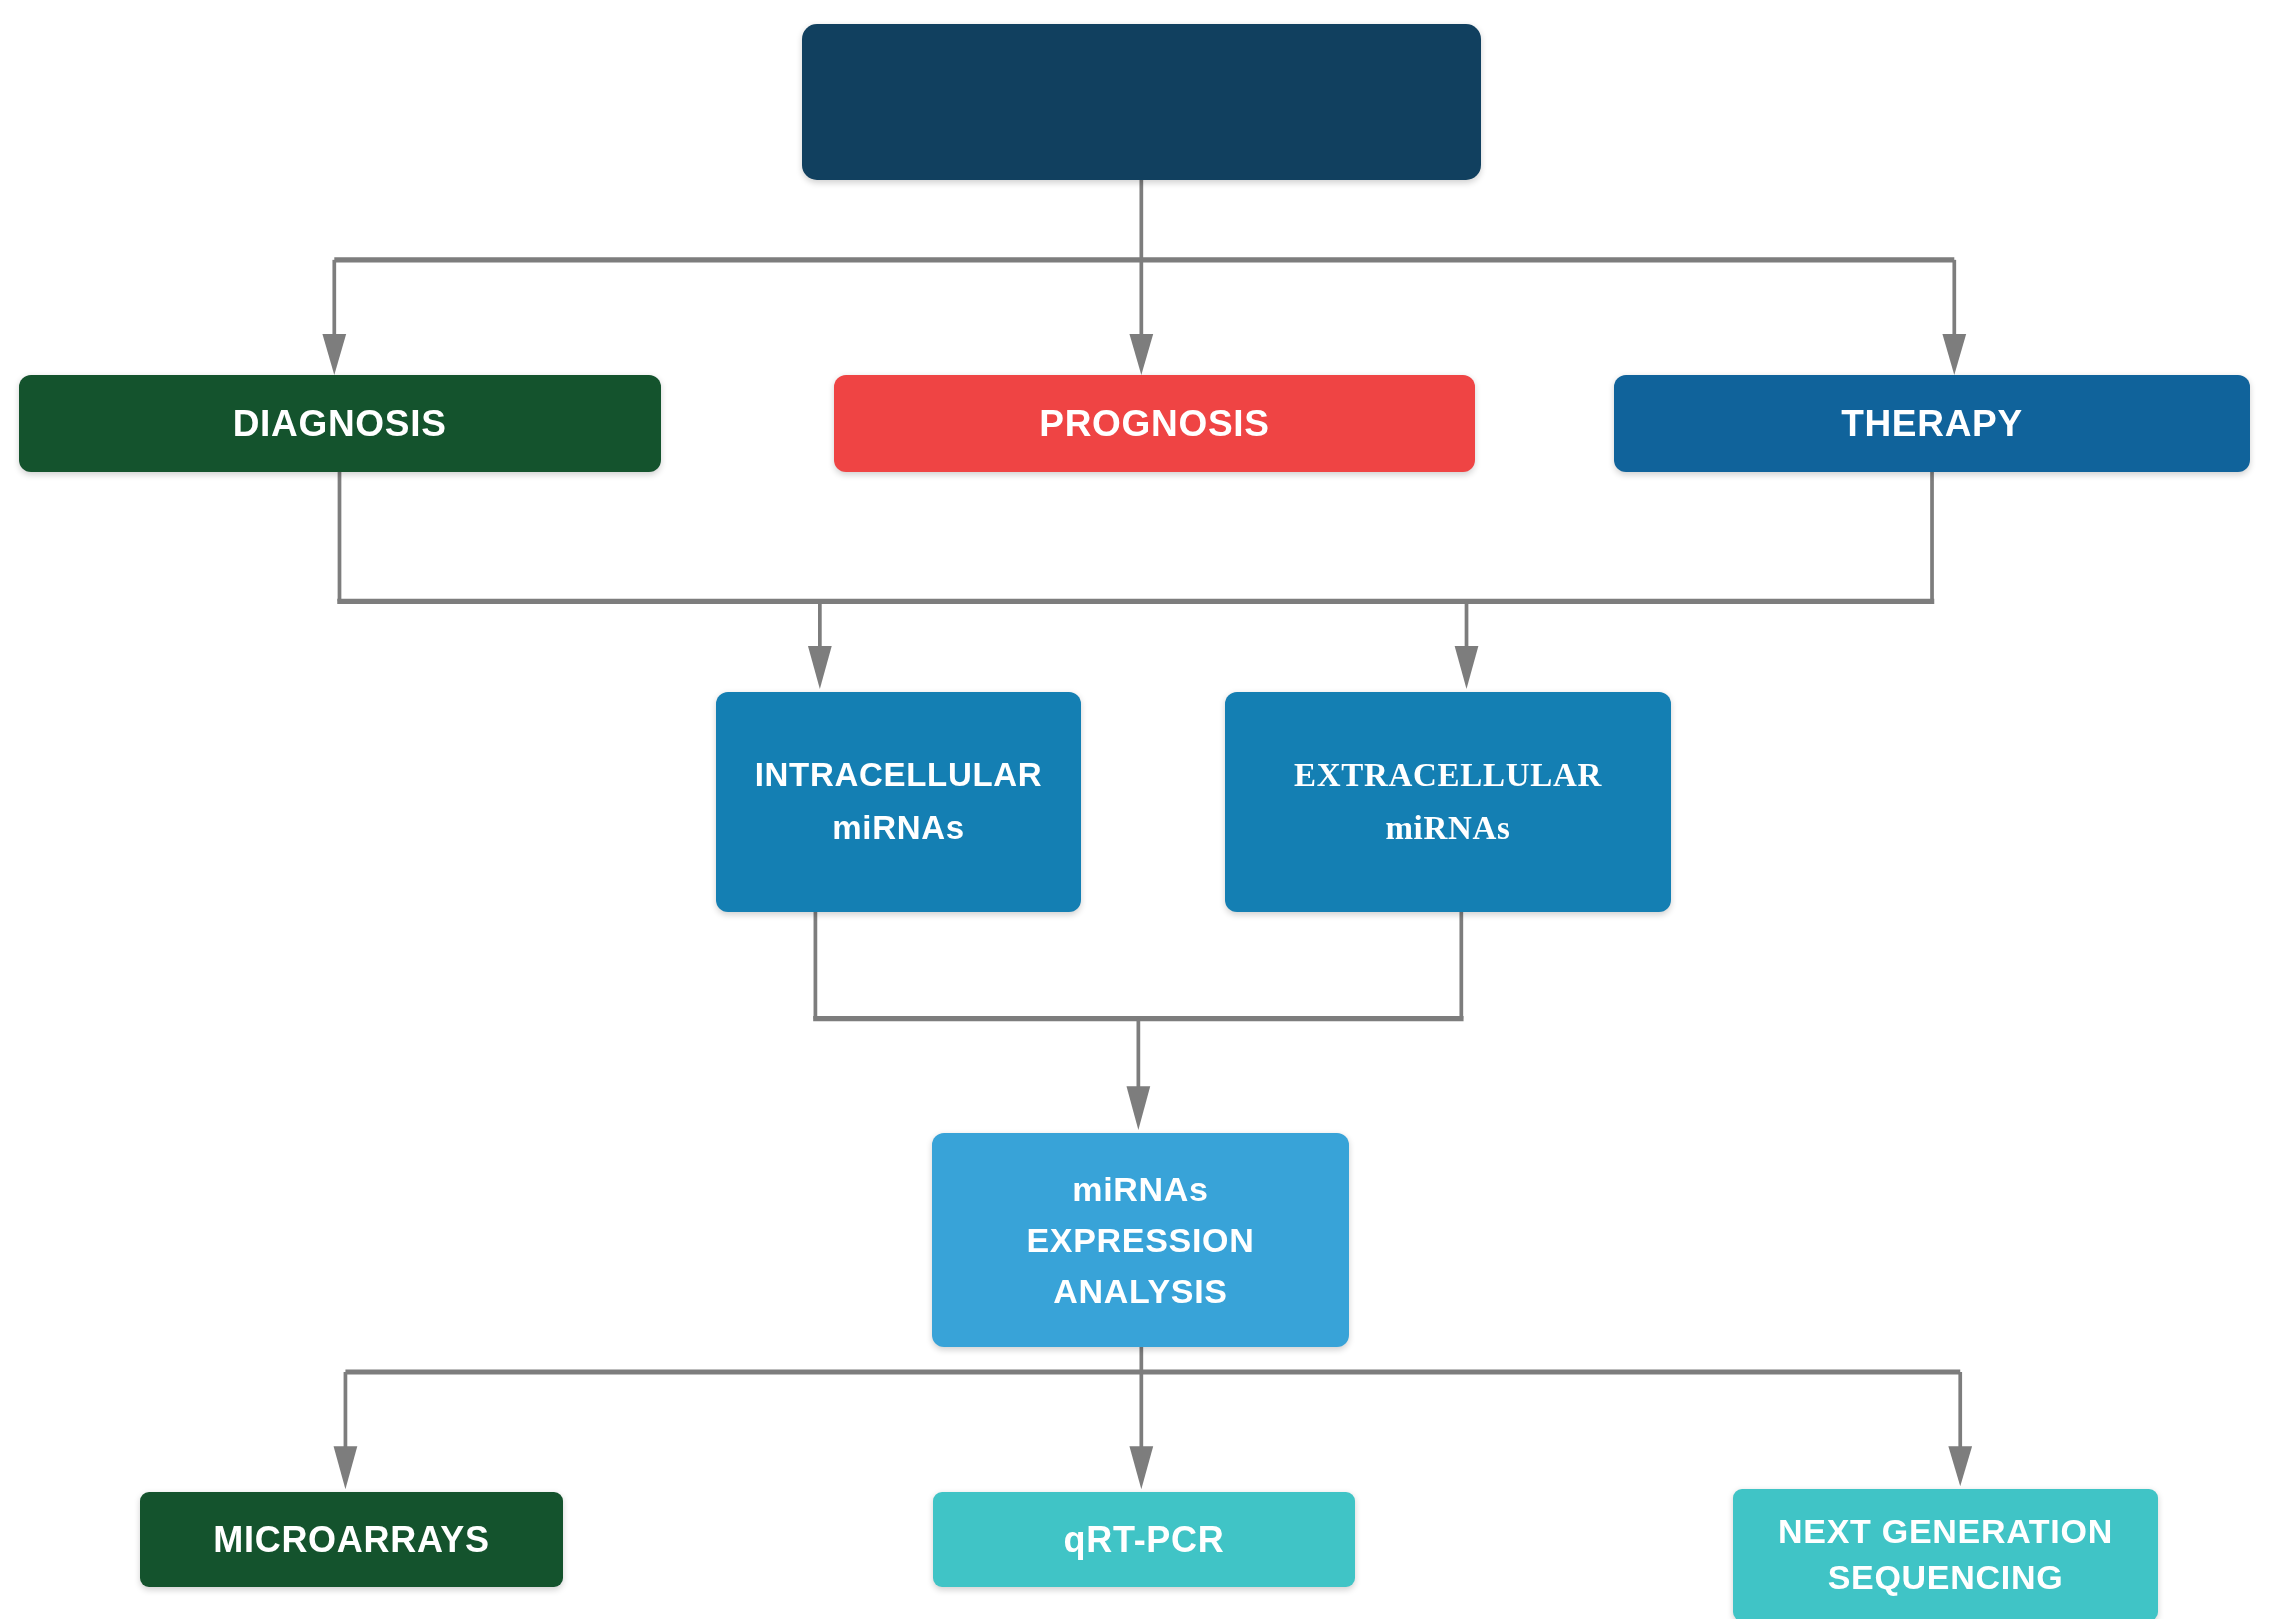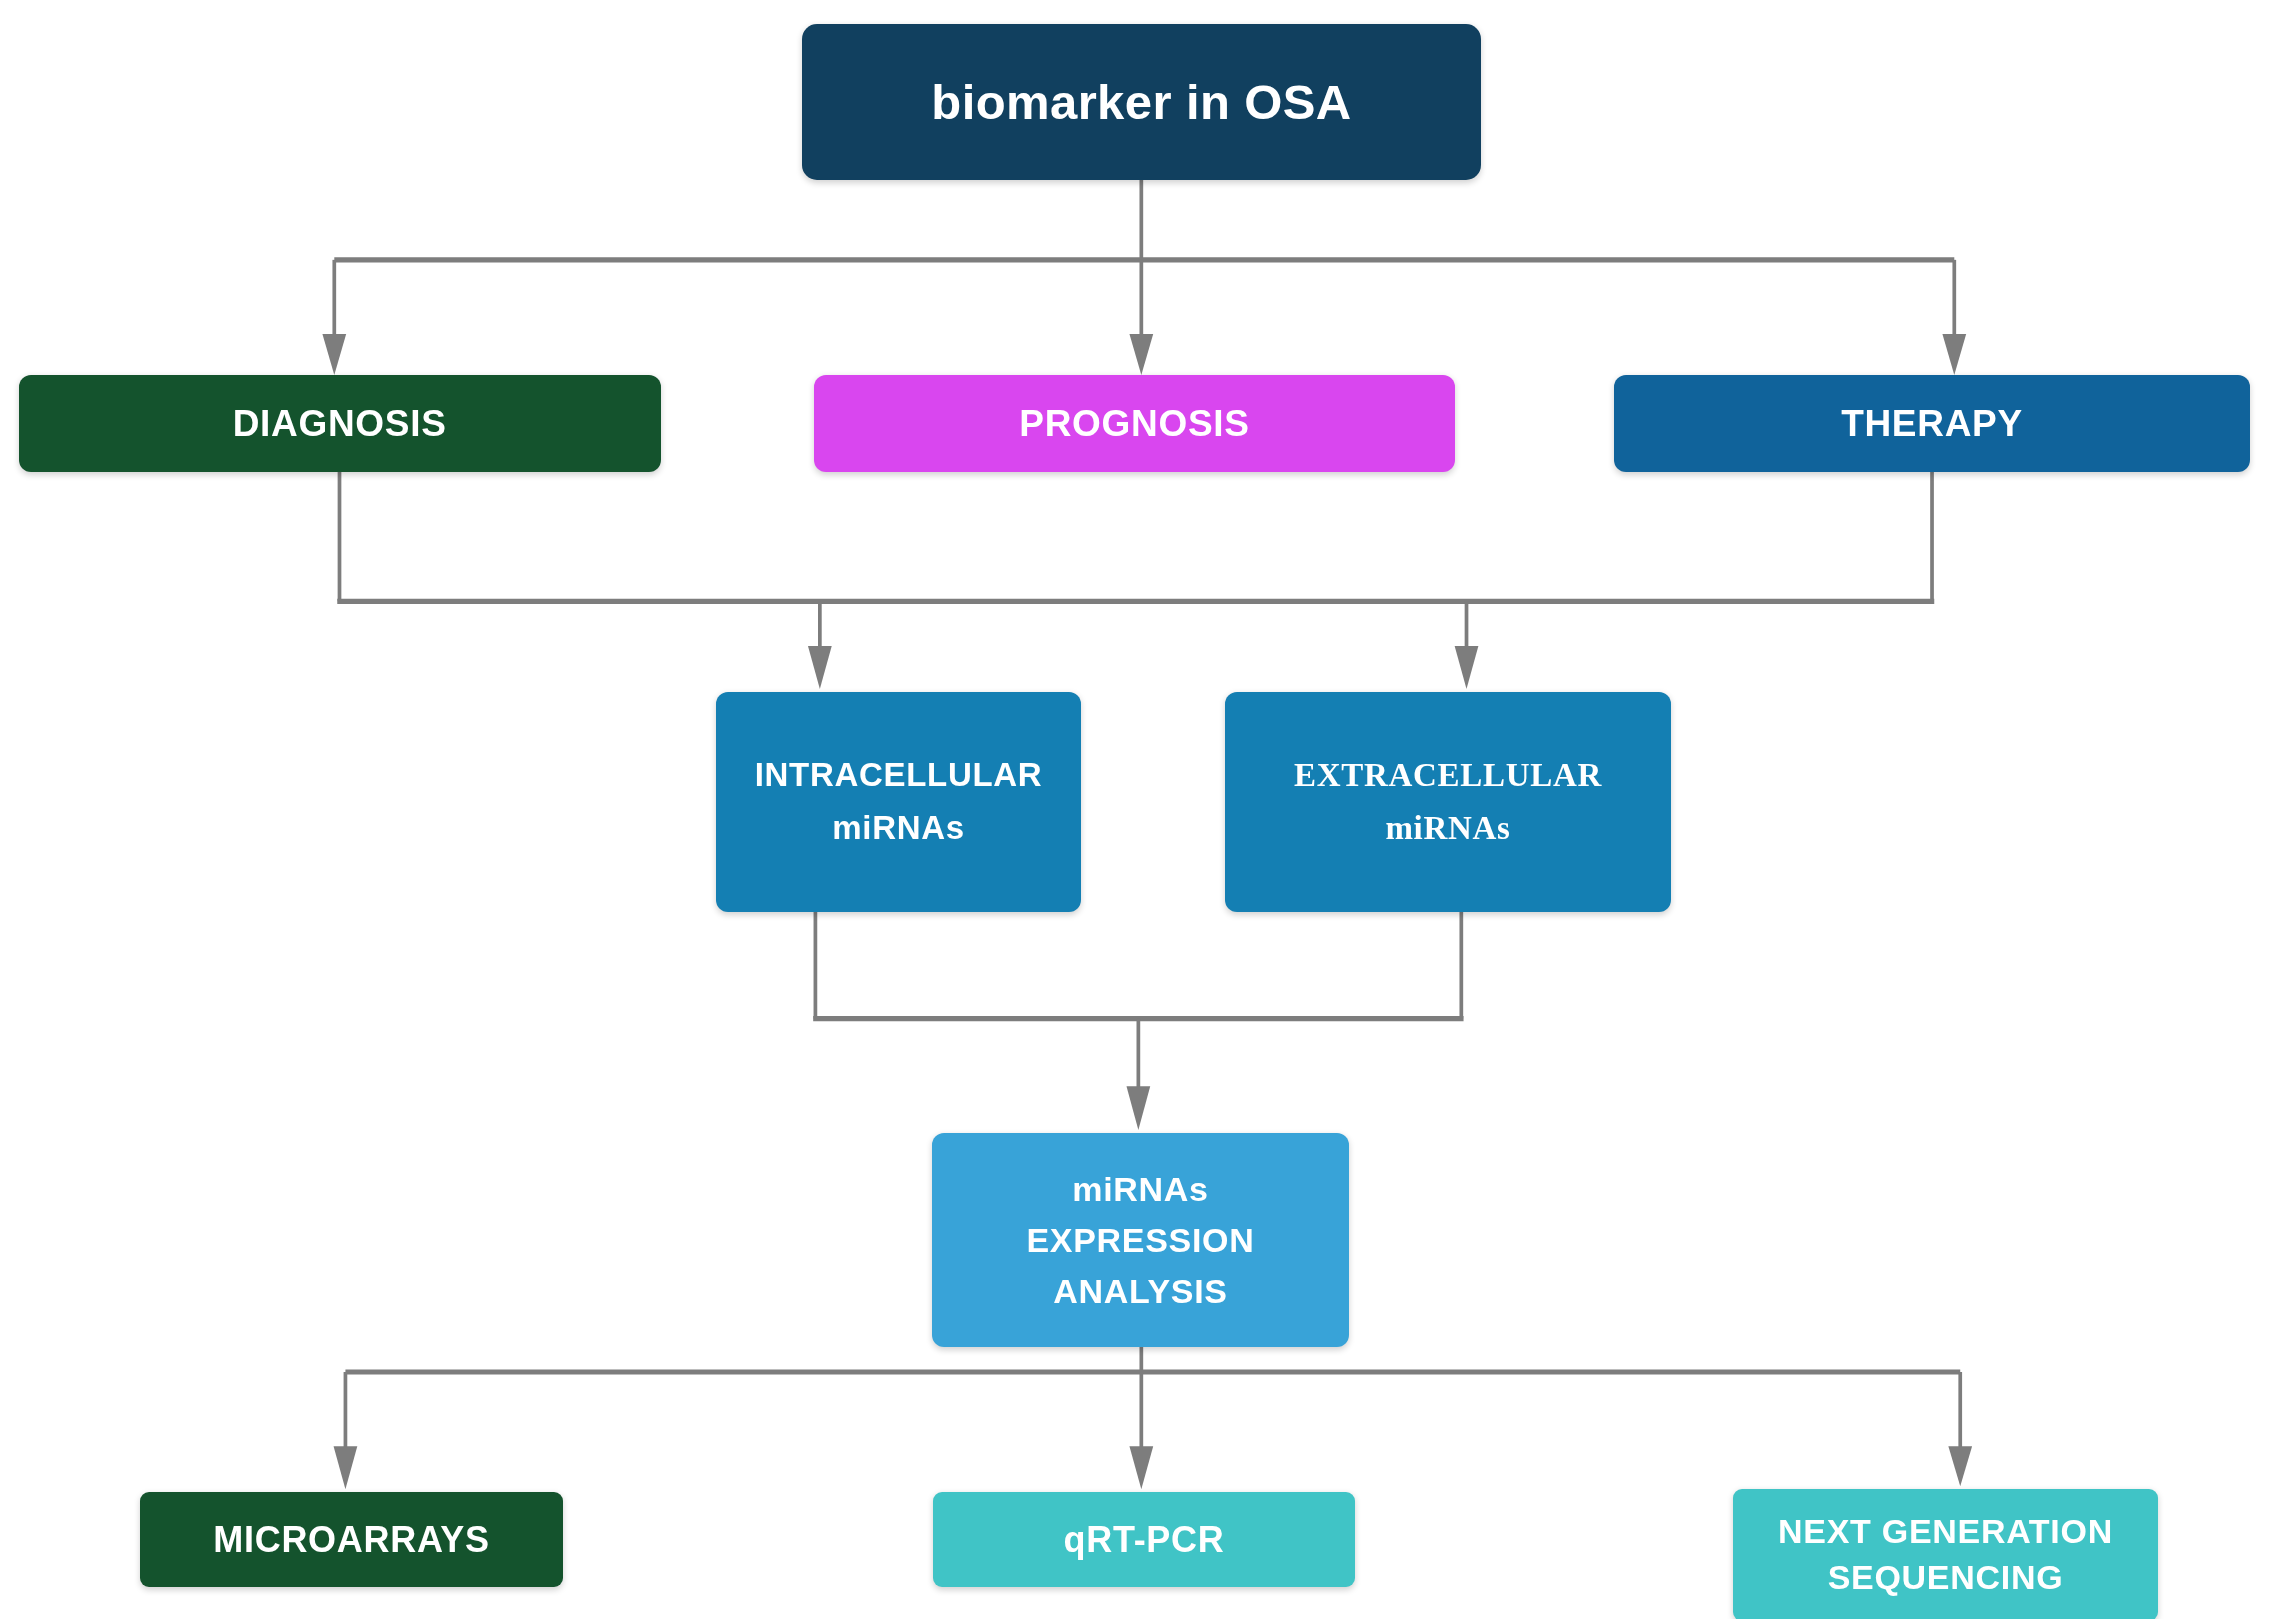--- a/index.html
+++ b/index.html
@@ -87,28 +87,27 @@
       <line x1="465" y1="1848" x2="465" y2="1950"></line>
       <polygon points="449,1948 481,1948 465,2006"></polygon>
       <line x1="1537" y1="1848" x2="1537" y2="1950"></line>
       <polygon points="1521,1948 1553,1948 1537,2006"></polygon>
       <line x1="2640" y1="1848" x2="2640" y2="1950"></line>
       <polygon points="2624,1948 2656,1948 2640,2002"></polygon>
     </g>
   </svg>
 
   <div class="node node--title" style="background: rgb(17, 64, 95);">
-    <div>biomarker in OSA</div>
   </div>
 
   <div class="node node--diagnosis" style="background: #14532d;">
     <div>DIAGNOSIS</div>
   </div>
 
-  <div class="node node--prognosis" style="background: #d946ef;">
+  <div class="node node--prognosis" style="background: #ef4444; margin-left: 20px;">
     <div>PROGNOSIS</div>
   </div>
 
   <div class="node node--therapy" style="background: rgb(16, 99, 155);">
     <div>THERAPY</div>
   </div>
 
   <div class="node node--intracellular" style="background: rgb(20, 127, 179);">
     <div>INTRACELLULAR</div>
     <div>miRNAs</div>

